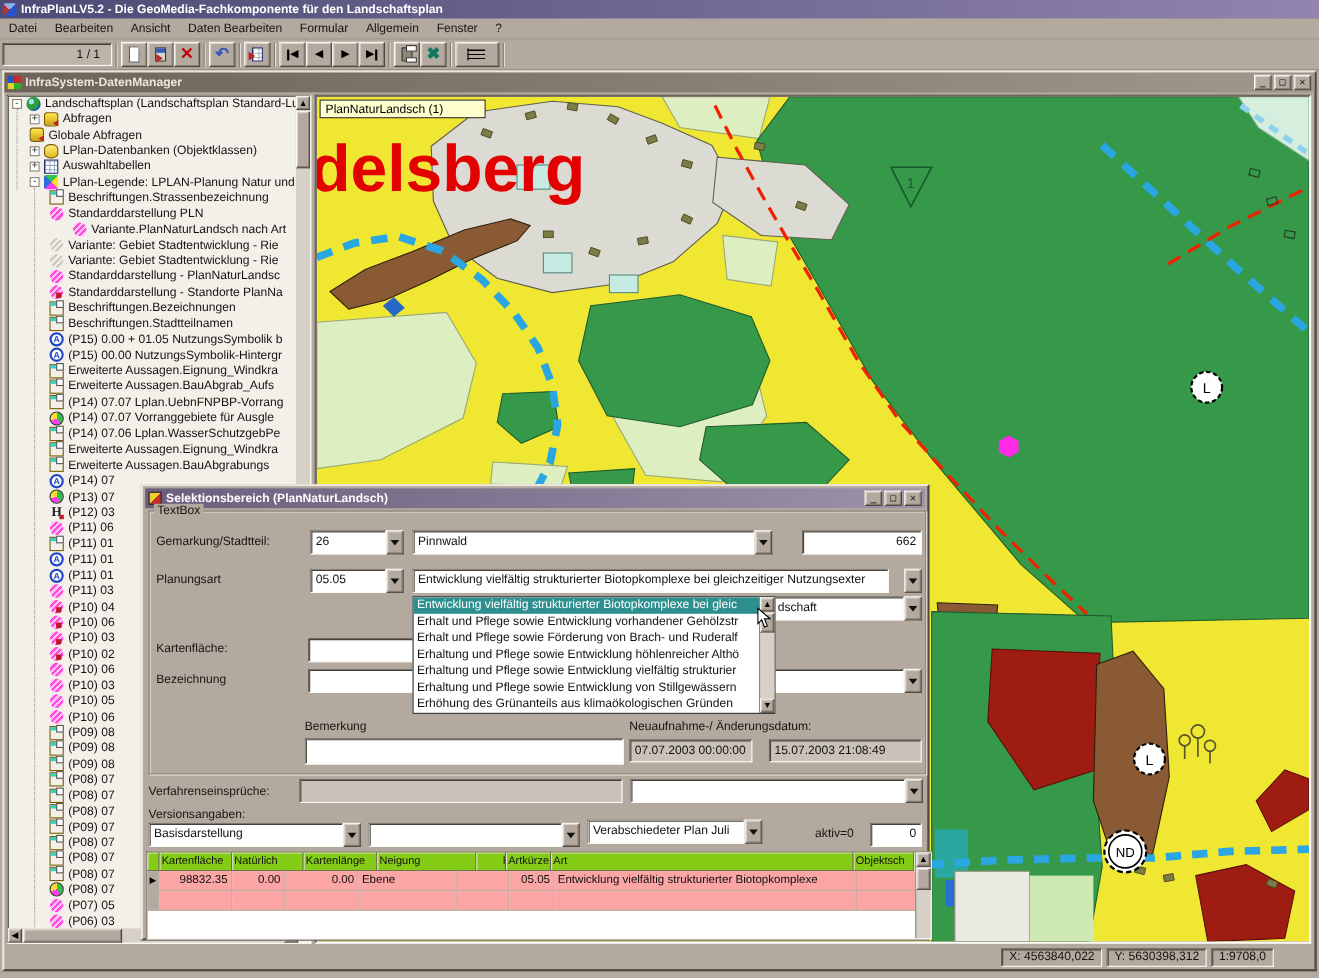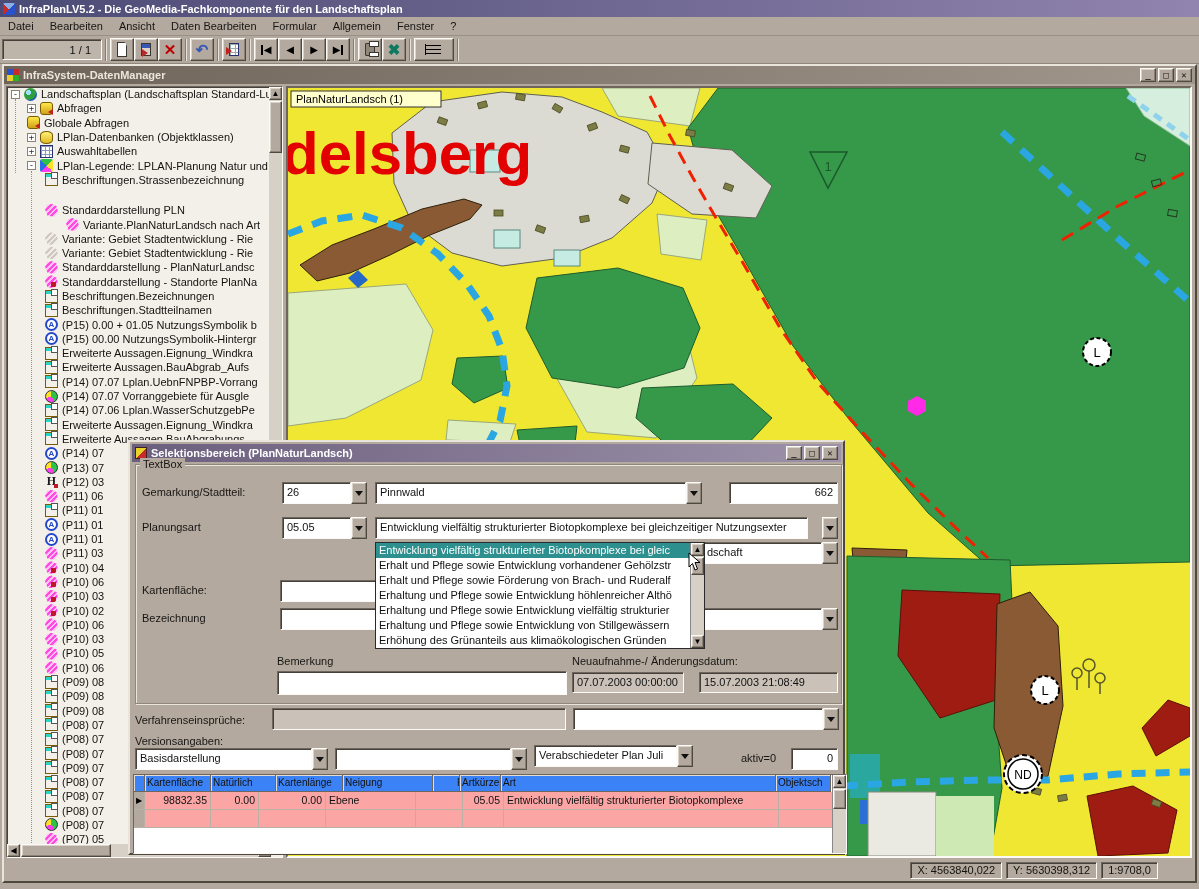--- a/index.html
+++ b/index.html
@@ -132,21 +132,21 @@
   #dropdown{position:absolute;left:245px;top:100px;width:330px;height:107px;background:#fff;border:1px solid #2a2a2a;z-index:15;display:flex;}
   #dropdown-items{flex:1;overflow:hidden;}
   .dd-item{height:15px;font-size:11px;line-height:15px;padding:0 3px;white-space:nowrap;overflow:hidden;color:#111;}
   .dd-item.selected{background:#2e8f8f;color:#fff;}
   #dd-scroll{width:14px;background:#d6d0c7;display:flex;flex-direction:column;border-left:1px solid #888;}
 
   
   #grid{position:absolute;left:3px;top:332px;width:714px;height:80px;background:#fff;
     border:1px solid;border-color:#6e665c #fcfaf6 #fcfaf6 #6e665c;display:flex;flex-direction:column;}
   .grid-row{display:flex;flex:0 0 auto;}
-  .gh-cell{height:17px;background:#3b82f6;font-size:10px;color:#14120f;padding:2px 2px;white-space:nowrap;overflow:hidden;
+  .gh-cell{height:17px;background:#84cc16;font-size:10px;color:#14120f;padding:2px 2px;white-space:nowrap;overflow:hidden;
     border-right:1px solid #6e665c;border-bottom:1px solid #6e665c;box-shadow:inset 1px 1px 0 #e3ddd4;}
   .gd-cell{height:18px;font-size:10.5px;color:#111;padding:2px 3px;white-space:nowrap;overflow:hidden;
     border-right:1px solid #b9b1a6;border-bottom:1px solid #b9b1a6;background:#fca5a5;}
   .gd-cell.num{text-align:right;}
   .gd-sel{background:#b3a99e;display:flex;align-items:center;justify-content:center;font-size:8px;color:#000;}
   #grid-vscroll{position:absolute;right:0;top:0;bottom:0;width:14px;background:#d6d0c7;border-left:1px solid #888;}
 
   
   #cursor{left:688px;top:552px;z-index:30;}
 </style>
@@ -257,21 +257,21 @@
       </div>
       <div class="tree-row" style="padding-left: 20px;">
         <span class="expander">-</span>
         <span class="tico-tree ico-legend"></span>
         <span>LPlan-Legende: LPLAN-Planung Natur und L</span>
       </div>
       <div class="tree-row" style="padding-left: 38px;">
         <span class="tico-tree ico-label"></span>
         <span>Beschriftungen.Strassenbezeichnung</span>
       </div>
-      <div class="tree-row" style="padding-left: 38px; margin-top: 16px;">
+      <div class="tree-row" style="padding-left: 38px;">
         <span class="tico-tree ico-pink"></span>
         <span>Standarddarstellung PLN</span>
       </div>
       <div class="tree-row" style="padding-left: 59px;">
         <span class="tico-tree ico-pink"></span>
         <span>Variante.PlanNaturLandsch nach Art</span>
       </div>
       <div class="tree-row" style="padding-left: 38px;">
         <span class="tico-tree ico-outline"></span>
         <span>Variante: Gebiet Stadtentwicklung - Rie</span>

